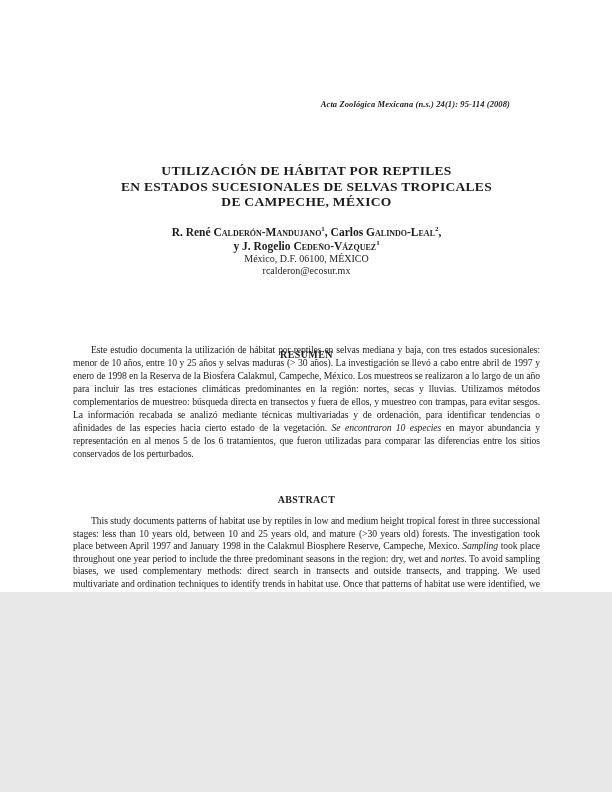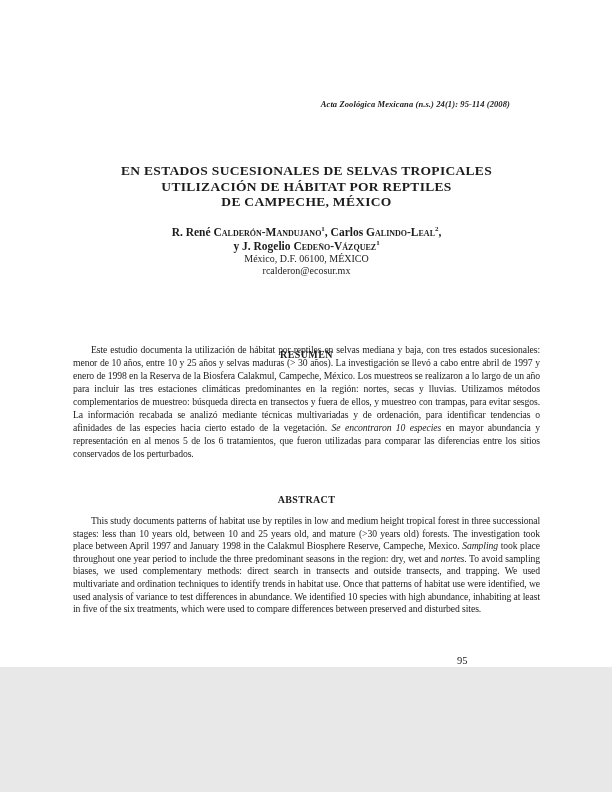--- a/index.html
+++ b/index.html
@@ -1,18 +1,18 @@
 <!DOCTYPE html>
 <html><head>
 <meta charset="utf-8">
 <style>
   html,body{margin:0;padding:0;background:#e8e8e8;}
   .page{
     position:relative;
-    width:612px;height:667px;
+    width:612px;height:592px;
     margin:0 auto;
     background:#ffffff;
     color:#1c1c1c;
     font-family:"Liberation Serif","DejaVu Serif",serif;
     overflow:hidden;
   }
   .content{position:absolute;left:73px;top:0;width:467px;}
   .abs{position:absolute;left:0;width:100%;box-sizing:border-box;}
 
   .journal-header{
@@ -76,22 +76,22 @@
 <body>
 
 <div class="page">
   <div class="content">
 
     <div class="abs journal-header">
       <span>Acta Zoológica Mexicana (n.s.) 24(1): 95-114 (2008)</span>
     </div>
 
     <div class="abs paper-title">
+      <div>UTILIZACIÓN DE HÁBITAT POR REPTILES</div>
       <div>EN ESTADOS SUCESIONALES DE SELVAS TROPICALES</div>
-      <div>UTILIZACIÓN DE HÁBITAT POR REPTILES</div>
       <div>DE CAMPECHE, MÉXICO</div>
     </div>
 
     <div class="abs authors">
       <div><span>R. René </span><span class="sc">Calderón-Mandujano</span><sup>1</sup><span>, Carlos </span><span class="sc">Galindo-Leal</span><sup>2</sup><span>,</span></div>
       <div><span>y J. Rogelio </span><span class="sc">Cedeño-Vázquez</span><sup>1</sup></div>
     </div>
 
     <div class="abs affiliations">
       <div>México, D.F. 06100, MÉXICO</div>

